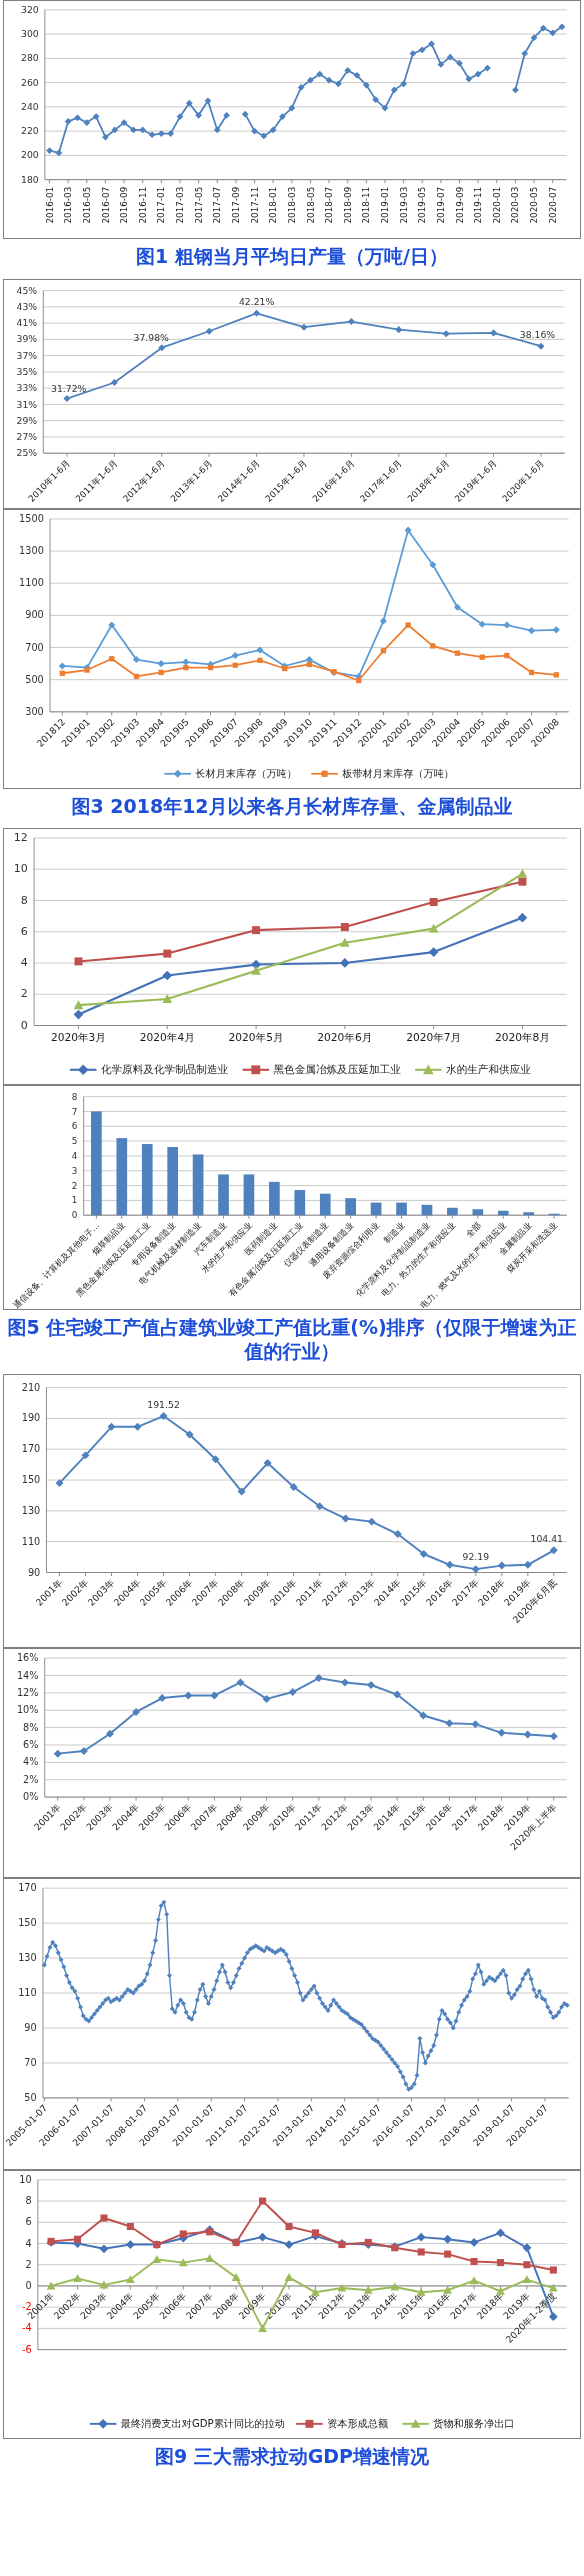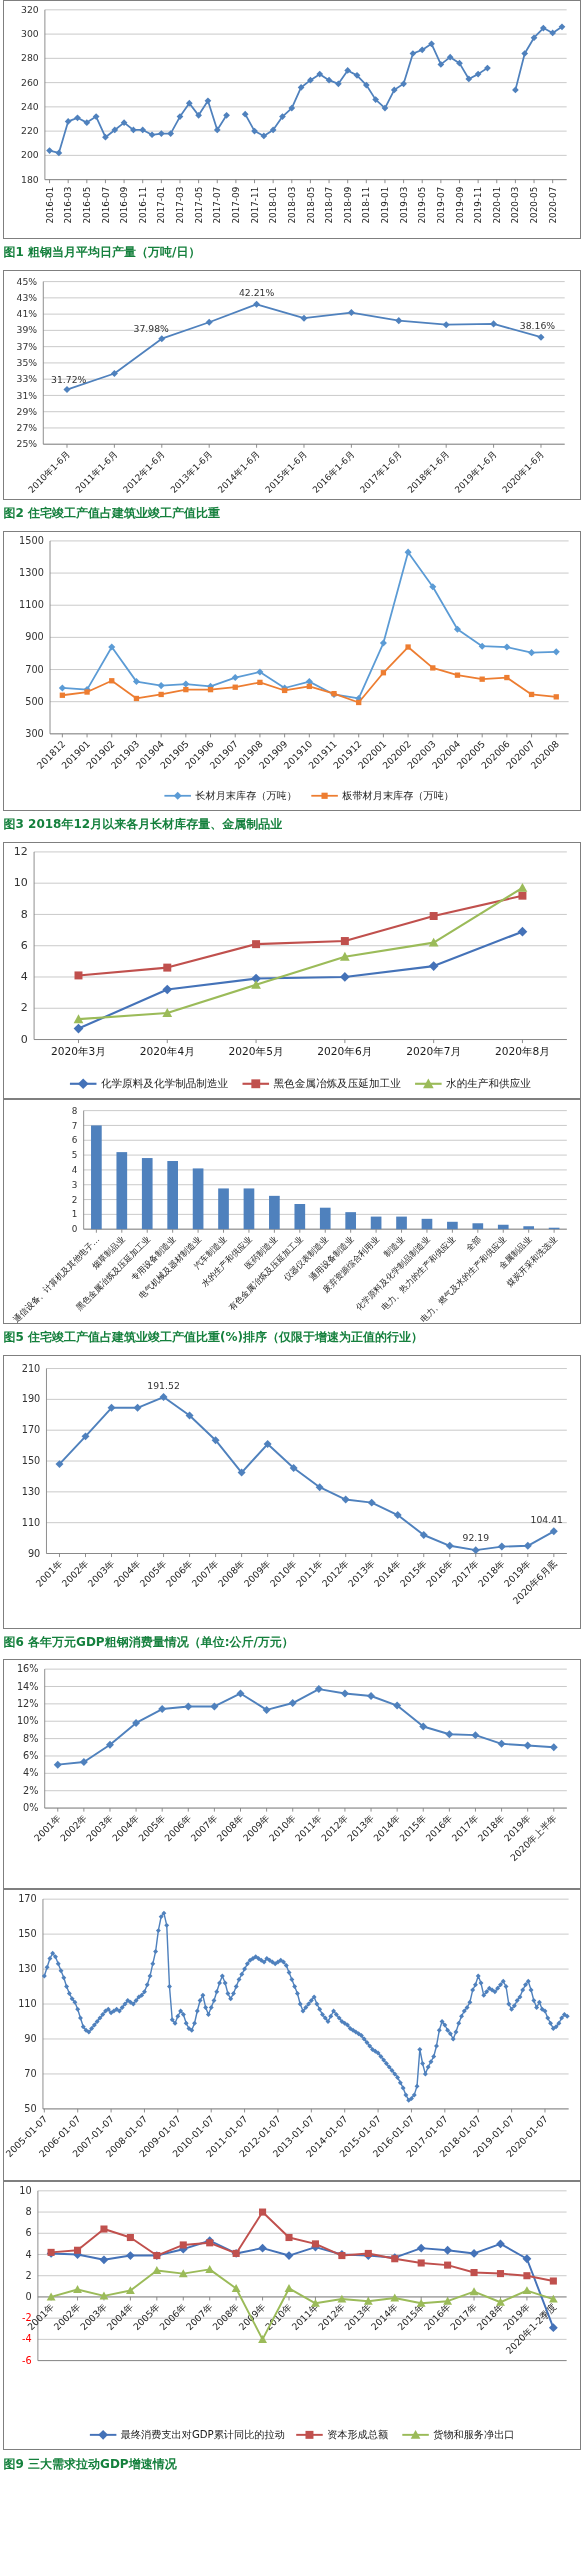--- a/index.html
+++ b/index.html
@@ -1,21 +1,21 @@
 <!DOCTYPE html>
 <html style="font-size:14px"><head>
 <meta charset="utf-8">
 <style>
   html,body{margin:0;padding:0;background:#ffffff;}
   body{width:584px;font-family:"DejaVu Sans","Liberation Sans",sans-serif;}
   .chart-section{width:584px;}
   .chart-box{margin:0 2.7px;border:0.9px solid #7f7f7f;background:#fff;}
   .chart-canvas{display:block;}
-  .chart-title{margin:6.2px 3.5px 9.7px;font-weight:bold;
-    font-size:12px;color:#15803d;line-height:1.25;}
+  .chart-title{margin:6.2px 3.5px 9.7px;text-align:center;font-weight:bold;
+    font-size:19px;color:#1d4ed8;line-height:1.25;}
   svg text{font-family:"DejaVu Sans","Liberation Sans",sans-serif;}
 </style>
 </head>
 <body>
 
 <section class="chart-section">
   <div class="chart-box">
     <svg class="chart-canvas" width="577" height="237" viewBox="0 0 652 268">
         <line x1="46" y1="202" x2="636" y2="202" stroke="#c3c3c3" stroke-width="1"></line>
         <text x="39" y="205.5" font-size="10.5" fill="#333333" text-anchor="end">180</text>
@@ -210,21 +210,20 @@
         <path d="M446.27272727272725,52.159999999999975 L450.27272727272725,56.159999999999975 L446.27272727272725,60.159999999999975 L442.27272727272725,56.159999999999975 Z" fill="#4f81bd"></path>
         <path d="M499.90909090909093,56.759999999999984 L503.90909090909093,60.759999999999984 L499.90909090909093,64.75999999999999 L495.90909090909093,60.759999999999984 Z" fill="#4f81bd"></path>
         <path d="M553.5454545454545,55.840000000000025 L557.5454545454545,59.840000000000025 L553.5454545454545,63.840000000000025 L549.5454545454545,59.840000000000025 Z" fill="#4f81bd"></path>
         <path d="M607.1818181818181,70.92800000000003 L611.1818181818181,74.92800000000003 L607.1818181818181,78.92800000000003 L603.1818181818181,74.92800000000003 Z" fill="#4f81bd"></path>
         <text x="72.81818181818181" y="126.17599999999999" font-size="10.5" fill="#333333" text-anchor="middle">31.72%</text>
         <text x="166.0909090909091" y="68.58400000000003" font-size="10.5" fill="#333333" text-anchor="middle">37.98%</text>
         <text x="285.3636363636364" y="28.667999999999992" font-size="10.5" fill="#333333" text-anchor="middle">42.21%</text>
         <text x="603.1818181818181" y="65.92800000000003" font-size="10.5" fill="#333333" text-anchor="middle">38.16%</text>
       </svg>
   </div>
-  <div class="chart-title">图2 住宅竣工产值占建筑业竣工产值比重</div>
 </section>
 
 <section class="chart-section">
   <div class="chart-box">
     <svg class="chart-canvas" width="577" height="278" viewBox="0 0 652 314">
         <line x1="52" y1="228" x2="638" y2="228" stroke="#c3c3c3" stroke-width="1"></line>
         <text x="45" y="231.5" font-size="11" fill="#333333" text-anchor="end">300</text>
         <line x1="52" y1="191.66666666666669" x2="638" y2="191.66666666666669" stroke="#c3c3c3" stroke-width="1"></line>
         <text x="45" y="195.16666666666669" font-size="11" fill="#333333" text-anchor="end">500</text>
         <line x1="52" y1="155.33333333333334" x2="638" y2="155.33333333333334" stroke="#c3c3c3" stroke-width="1"></line>
@@ -564,21 +563,20 @@
         <path d="M503.7,209.79166666666669 L508.2,214.29166666666669 L503.7,218.79166666666669 L499.2,214.29166666666669 Z" fill="#4f81bd"></path>
         <path d="M533.1,214.68575 L537.6,219.18575 L533.1,223.68575 L528.6,219.18575 Z" fill="#4f81bd"></path>
         <path d="M562.5,210.6625 L567,215.1625 L562.5,219.6625 L558,215.1625 Z" fill="#4f81bd"></path>
         <path d="M591.9,209.79166666666669 L596.4,214.29166666666669 L591.9,218.79166666666669 L587.4,214.29166666666669 Z" fill="#4f81bd"></path>
         <path d="M621.3,193.40258333333333 L625.8,197.90258333333333 L621.3,202.40258333333333 L616.8,197.90258333333333 Z" fill="#4f81bd"></path>
         <text x="180.3" y="37.18599999999998" font-size="10.5" fill="#333333" text-anchor="middle">191.52</text>
         <text x="533.1" y="209.18575" font-size="10.5" fill="#333333" text-anchor="middle">92.19</text>
         <text x="613.3" y="188.90258333333333" font-size="10.5" fill="#333333" text-anchor="middle">104.41</text>
       </svg>
   </div>
-  <div class="chart-title">图6 各年万元GDP粗钢消费量情况（单位:公斤/万元）</div>
 </section>
 
 <section class="chart-section">
   <div class="chart-box">
     <svg class="chart-canvas" width="577" height="228" viewBox="0 0 652 257">
         <line x1="46" y1="167" x2="636" y2="167" stroke="#c3c3c3" stroke-width="1"></line>
         <text x="39" y="170.5" font-size="11" fill="#333333" text-anchor="end">0%</text>
         <line x1="46" y1="147.375" x2="636" y2="147.375" stroke="#c3c3c3" stroke-width="1"></line>
         <text x="39" y="150.875" font-size="11" fill="#333333" text-anchor="end">2%</text>
         <line x1="46" y1="127.75" x2="636" y2="127.75" stroke="#c3c3c3" stroke-width="1"></line>

